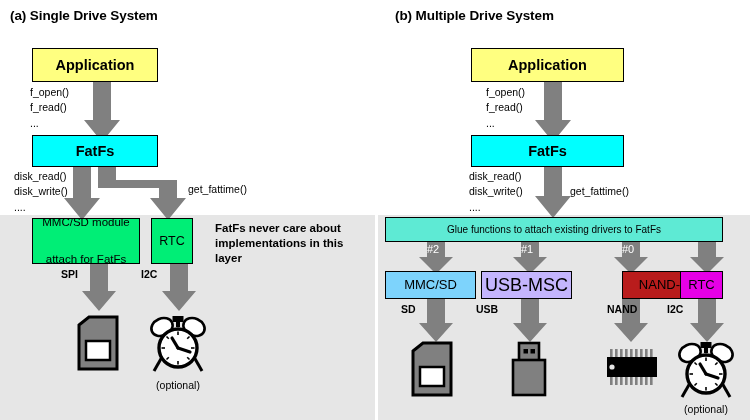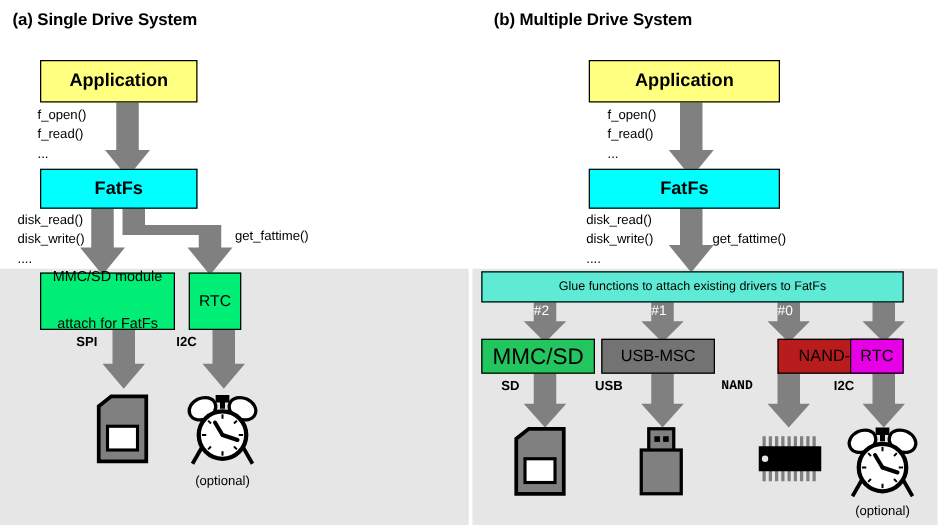--- a/index.html
+++ b/index.html
@@ -29,22 +29,22 @@
     display:flex;align-items:center;justify-content:center;
     text-align:left;
     color:#000;
     line-height:1.12;
     z-index:5;
   }
   .box.app{background:#ffff80;font-size:14.5px;font-weight:bold;}
   .box.fatfs{background:#00ffff;font-size:14.5px;font-weight:bold;}
   .box.green{background:#00ee76;font-size:11.5px;font-weight:normal;}
   .box.glue{background:#5eead4;font-size:10px;font-weight:normal;}
-  .box.amber{background:#22c55e;font-size:18px;}
-  .box.lime{background:#737373;font-size:13px;}
+  .box.amber{background:#7dd3fc;font-size:13px;}
+  .box.lime{background:#c4b5fd;font-size:18px;}
   .box.orange{background:#b91c1c;font-size:13px;margin-left:44px;}
   .box.magenta{background:#e600e6;font-size:13px;}
 
   .api-label{
     position:absolute;
     font-size:10.5px;color:#000;white-space:nowrap;
     z-index:6;
   }
   .bus-label{
     position:absolute;
@@ -117,20 +117,21 @@
   <div class="bus-label" style="left:61px;top:268px;">SPI</div>
   <div class="bus-label" style="left:141px;top:268px;">I2C</div>
 
   <svg class="arrow" style="left:82px;top:263px;" width="34" height="48" viewBox="0 0 34 48">
     <polygon class="arrow-fill" points="8,0 26,0 26,28 34,28 17,48 0,28 8,28"></polygon>
   </svg>
   <svg class="arrow" style="left:162px;top:263px;" width="34" height="48" viewBox="0 0 34 48">
     <polygon class="arrow-fill" points="8,0 26,0 26,28 34,28 17,48 0,28 8,28"></polygon>
   </svg>
 
+  <div class="note" style="left:215px;top:221px;">FatFs never care about implementations in this layer</div>
 
   <svg class="icon" style="left:77px;top:315px;" width="42" height="56" viewBox="0 0 42 56">
     <path d="M2,10 L12,2 L40,2 L40,54 L2,54 Z" fill="#808080" stroke="#000" stroke-width="3"></path>
     <rect x="9" y="26" width="24" height="19" fill="#ffffff" stroke="#000" stroke-width="2.5"></rect>
   </svg>
 
   <svg class="icon" style="left:150px;top:313px;" width="56" height="62" viewBox="0 0 56 62">
     <ellipse cx="12" cy="14" rx="11" ry="8.5" fill="#fff" stroke="#000" stroke-width="2.6" transform="rotate(-24 12 14)"></ellipse>
     <ellipse cx="44" cy="14" rx="11" ry="8.5" fill="#fff" stroke="#000" stroke-width="2.6" transform="rotate(24 44 14)"></ellipse>
     <rect x="22.5" y="3" width="11" height="6" fill="#000"></rect>
@@ -194,21 +195,21 @@
   <div class="drive-num" style="left:521px;top:243px;">#1</div>
   <div class="drive-num" style="left:622px;top:243px;">#0</div>
 
   <div class="box amber" style="left:385px;top:271px;width:91px;height:28px;">MMC/SD</div>
   <div class="box lime" style="left:481px;top:271px;width:91px;height:28px;">USB-MSC</div>
   <div class="box orange" style="left:578px;top:271px;width:98px;height:28px;">NAND-FTL</div>
   <div class="box magenta" style="left:680px;top:271px;width:43px;height:28px;">RTC</div>
 
   <div class="bus-label" style="left:386px;top:303px;padding-left:15px;">SD</div>
   <div class="bus-label" style="left:476px;top:303px;">USB</div>
-  <div class="bus-label" style="left:577px;top:303px;font-family:Liberation Mono, monospace;">NAND</div>
+  <div class="bus-label" style="left:607px;top:303px;">NAND</div>
   <div class="bus-label" style="left:667px;top:303px;">I2C</div>
 
   <svg class="arrow" style="left:419px;top:298px;" width="34" height="44" viewBox="0 0 34 44">
     <polygon class="arrow-fill" points="8,0 26,0 26,25 34,25 17,44 0,25 8,25"></polygon>
   </svg>
   <svg class="arrow" style="left:513px;top:298px;" width="34" height="44" viewBox="0 0 34 44">
     <polygon class="arrow-fill" points="8,0 26,0 26,25 34,25 17,44 0,25 8,25"></polygon>
   </svg>
   <svg class="arrow" style="left:614px;top:298px;" width="34" height="44" viewBox="0 0 34 44">
     <polygon class="arrow-fill" points="8,0 26,0 26,25 34,25 17,44 0,25 8,25"></polygon>

